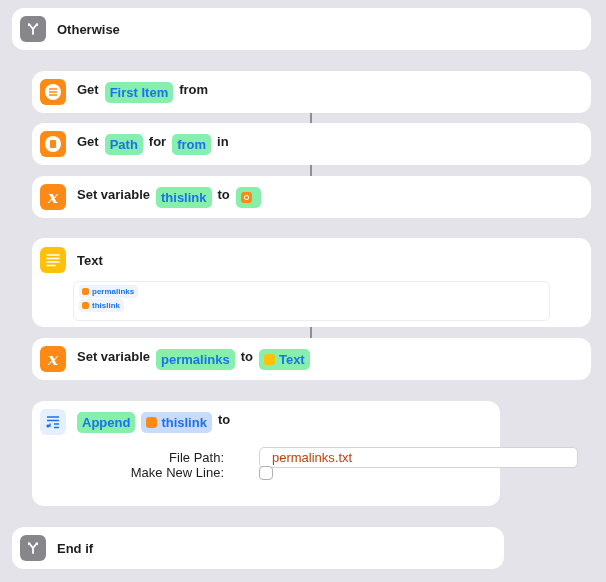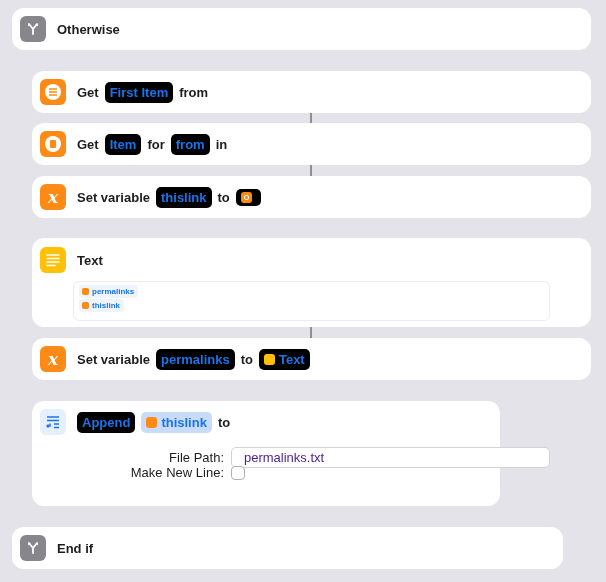--- a/index.html
+++ b/index.html
@@ -27,29 +27,29 @@
     border-radius: 6px;
     display: flex; align-items: center; justify-content: center;
     flex-shrink: 0;
   }
   .app-icon.gray { background: #86868b; }
   .app-icon.orange { background: #fd8a14; }
   .app-icon.yellow { background: #fec107; }
   .app-icon.blue-light { background: #e6effc; }
 
   .row-content {
-    display: flex; align-items: center;
+    display: flex; 
     margin-left: 11px;
     font-size: 13px; font-weight: bold;
     white-space: nowrap;
   }
   .word { color: #1d1d1f; margin-right: 6px; }
   .token {
     display: inline-flex; align-items: center;
-    background: #000000;
+    background: #86efac;
     color: #1a73e8;
     border-radius: 5px;
     padding: 3px 5px;
     margin-right: 6px;
     font-weight: bold;
     font-size: 13px;
   }
   .token.selected { background: #c8dcfa; }
   .mini-icon {
     width: 11px; height: 11px; border-radius: 3px;
@@ -86,32 +86,33 @@
     height: 13px;
     width: fit-content;
     margin-bottom: 1px;
   }
   .text-token .mini-icon { width: 7px; height: 7px; border-radius: 2px; margin-right: 3px; }
 
   .param-row {
     position: absolute;
     display: flex; align-items: center;
     font-size: 13px;
+    gap: 28px;
   }
   .param-label {
     text-align: right; width: 192px; color: #1d1d1f;
     margin-right: 7px;
   }
   .param-input {
     width: 319px; height: 21px;
     border: 1px solid #d2d2d7;
     border-radius: 5px;
     padding: 2px 12px;
     font-size: 13px;
-    color: #4c1d95;
+    color: #c2410c;
     background: #fff;
     font-family: "Liberation Sans", sans-serif;
   }
   .checkbox {
     width: 14px; height: 14px;
     border: 1px solid #b0b0b5;
     border-radius: 4px;
     background: #fff;
   }
 </style>
@@ -155,21 +156,21 @@
   <div class="card" style="left:32px; top:123px; width:559px; height:42px;">
     <div class="card-row">
       <div class="app-icon orange">
         <svg width="18" height="18" viewBox="0 0 18 18">
             <circle cx="9" cy="9" r="8" fill="#fff"></circle>
             <rect x="6" y="5" width="6" height="8" rx="1" fill="#fd8a14"></rect>
           </svg>
       </div>
       <div class="row-content">
         <span class="word">Get</span>
-        <span class="token">Item</span>
+        <span class="token">Path</span>
         <span class="word">for</span>
         <span class="token">from</span>
         <span class="word">in</span>
       </div>
     </div>
   </div>
 
   <div class="connector" style="left:310px; top:165px; height:11px;"></div>
 
   <div class="card" style="left:32px; top:176px; width:559px; height:42px;">
@@ -250,21 +251,21 @@
     <div class="param-row" style="left:0; top:46px;">
       <span class="param-label">File Path:</span>
       <input class="param-input" type="text" value="permalinks.txt" style="">
     </div>
     <div class="param-row" style="left:0; top:64px;">
       <span class="param-label">Make New Line:</span>
       <div class="checkbox"></div>
     </div>
   </div>
 
-  <div class="card" style="left:12px; top:527px; width:551px; height:42px;">
+  <div class="card" style="left:12px; top:527px; width:492px; height:42px;">
     <div class="card-row">
       <div class="app-icon gray">
         <svg width="14" height="14" viewBox="0 0 14 14">
             <path d="M3 2 L7 7 L11 2 M7 7 L7 12" stroke="#fff" stroke-width="1.8" fill="none" stroke-linecap="round"></path>
             <path d="M2 2 L4.5 2 L2 4.5Z M12 2 L9.5 2 L12 4.5Z" fill="#fff"></path>
           </svg>
       </div>
       <div class="row-content">
           <span class="word">End if</span>
         </div>

